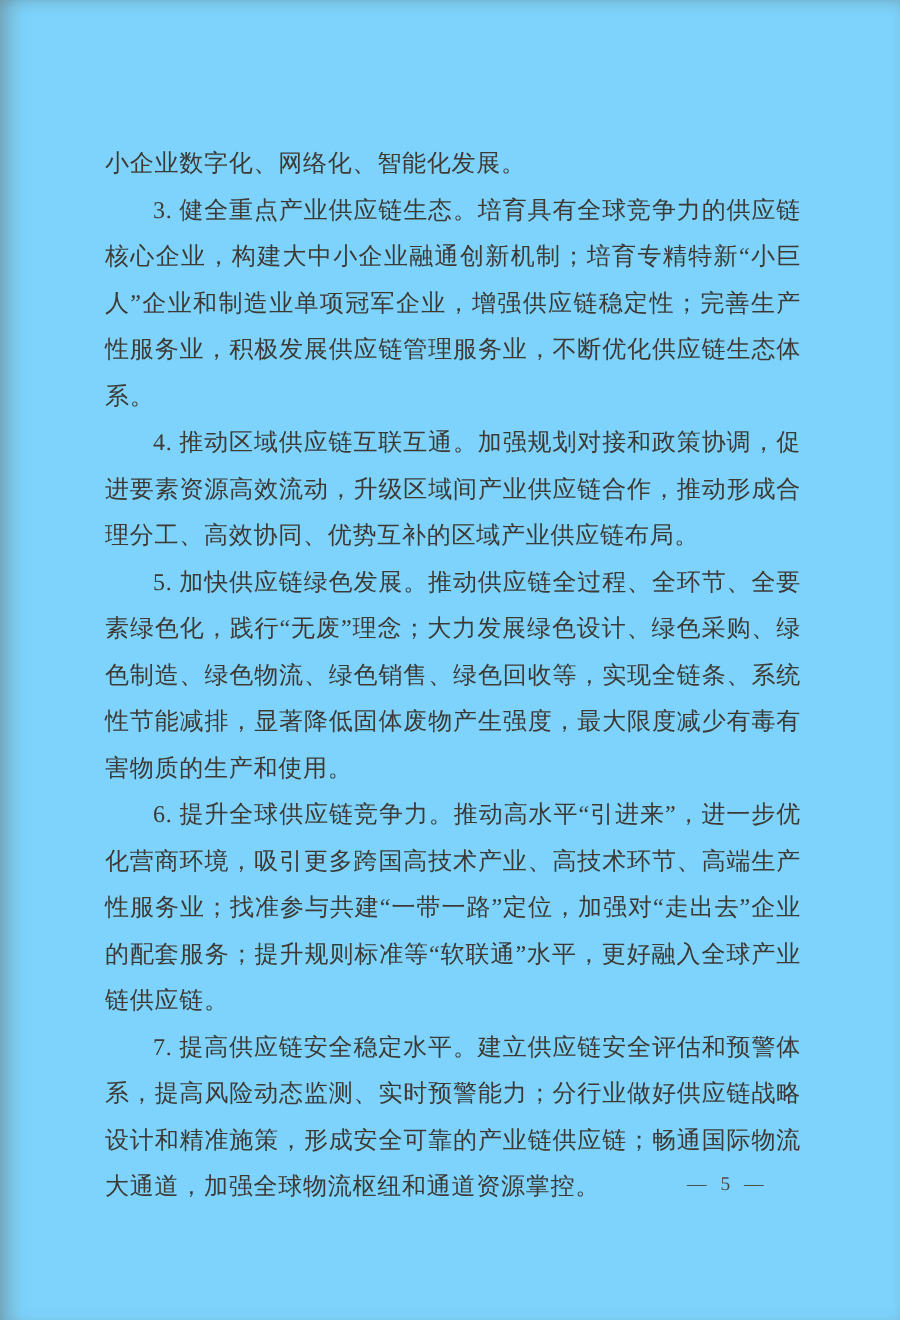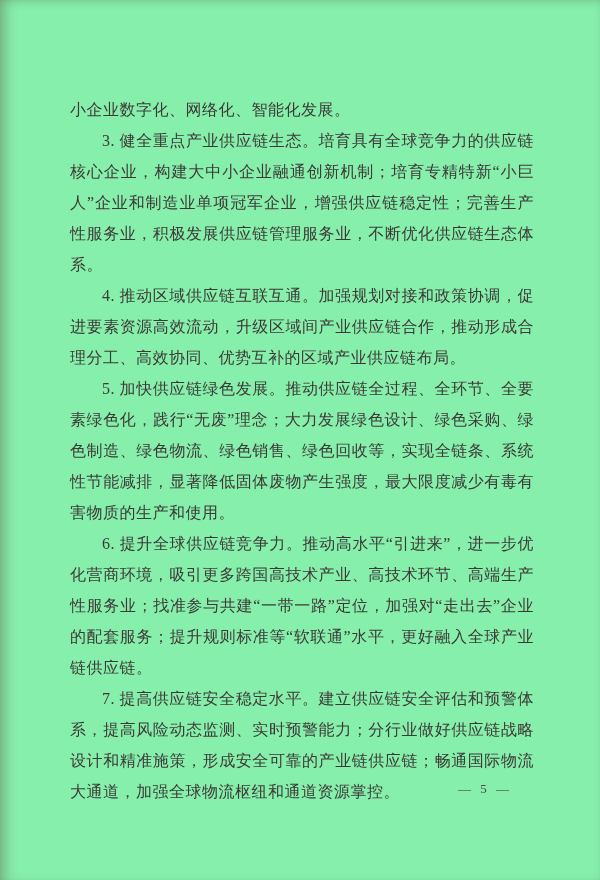--- a/index.html
+++ b/index.html
@@ -9,21 +9,21 @@
   body {
     width: 600px;
     height: 880px;
     background: #e9e5dc;
     font-family: "Liberation Serif", "DejaVu Serif", serif;
   }
   .page {
     position: relative;
     width: 600px;
     height: 880px;
-    background: #86efac;
+    background: #7dd3fc;
     overflow: hidden;
     
     box-shadow:
       inset 12px 0 14px -8px rgba(95, 85, 65, 0.45),
       inset 0 8px 10px -7px rgba(95, 85, 65, 0.22),
       inset -4px 0 8px -6px rgba(95, 85, 65, 0.15);
   }
   .content {
     position: absolute;
     left: 70px;

